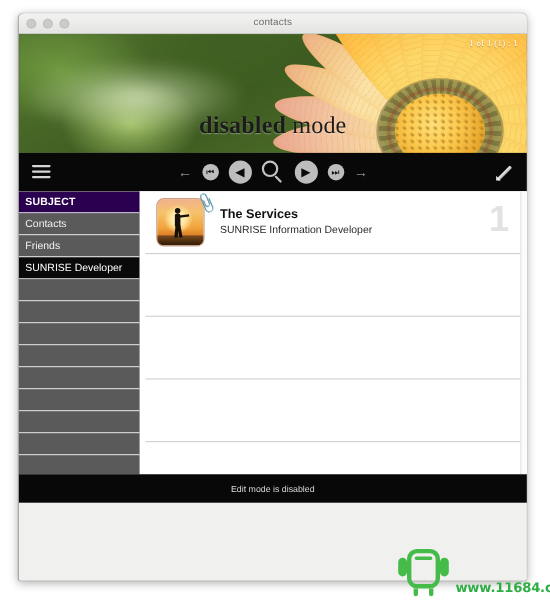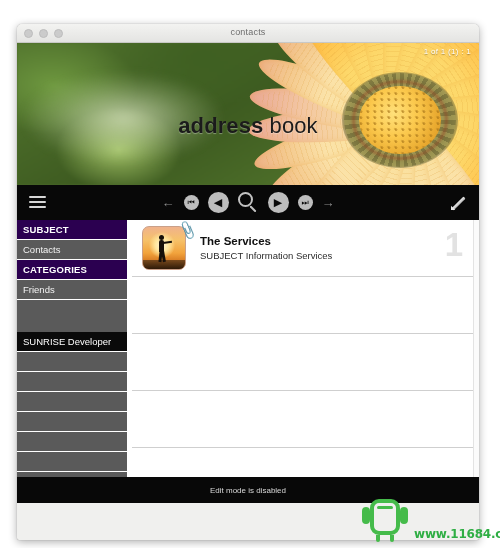--- a/index.html
+++ b/index.html
@@ -9,21 +9,21 @@
     height: 548px;
     background: #ffffff;
     font-family: "Liberation Sans", sans-serif;
     overflow: hidden;
   }
 
   
   #app-window {
     position: absolute;
     left: 17px;
-    top: 24px;
+    top: 12px;
     width: 462px;
     height: 516px;
     background: #f0f0ee;
     border-radius: 5px 5px 2px 2px;
     box-shadow: 0 2px 9px rgba(0,0,0,0.32), 0 0 1px rgba(0,0,0,0.4);
     overflow: hidden;
   }
 
   
   #titlebar {
@@ -51,23 +51,24 @@
     left: 0; right: 0; top: 3px;
     text-align: center;
     font-size: 9px;
     color: #6d6d6d;
     letter-spacing: .2px;
   }
 
   
   #banner {
     position: relative;
-    height: 142px;
+    height: 108px;
     overflow: hidden;
     background: #4b6a2a;
+    font-family: Liberation Serif, serif;
   }
   
   .bg-blur {
     position: absolute; inset: 0;
     background:
       radial-gradient(ellipse 120px 70px at 8% 30%, #6f9940 0%, rgba(111,153,64,0) 70%),
       radial-gradient(ellipse 90px 60px at 22% 75%, #9fbf63 0%, rgba(159,191,99,0) 70%),
       radial-gradient(ellipse 150px 90px at 40% 10%, #3f6022 0%, rgba(63,96,34,0) 72%),
       radial-gradient(ellipse 140px 80px at 92% 85%, #486b26 0%, rgba(72,107,38,0) 70%),
       linear-gradient(150deg, #54772f 0%, #3d5a20 45%, #5c8232 100%);
@@ -278,21 +279,21 @@
     box-sizing: border-box;
     color: #f2f2f2;
   }
   .side-row.header {
     background: #2b0050;
     font-weight: bold;
     color: #ffffff;
     letter-spacing: .2px;
   }
   .side-row.item { background: #5a5a5a; }
-  .side-row.item.selected { background: #0a0a0a; color: #ffffff; margin-top: 32px; }
+  .side-row.item.selected { background: #0a0a0a; color: #ffffff; }
   .side-row.blank { background: #5a5a5a; }
 
   #sidebar-gap {
     width: 5px;
     background: #ffffff;
     flex: none;
   }
 
   #records {
     flex: 1;
@@ -565,21 +566,21 @@
       <div class="petal pale" style="transform: rotate(120deg);"></div>
       <div class="petal pale" style="transform: rotate(134deg);"></div>
       <div class="disc-ring"></div>
       <div class="disc-spikes"></div>
       <div class="disc-rim"></div>
       <div class="disc-core"></div>
     </div>
 
     <div id="record-counter">1 of 1 (1) : 1</div>
 
-    <div id="banner-title"><b>address</b><span class="light"> book</span></div>
+    <div id="banner-title"><b>disabled</b><span class="light"> mode</span></div>
   </div>
 
   <div id="toolbar">
     <div class="tb-left">
       <span class="icon-hamburger">
           <i></i>
           <i></i>
           <i></i>
         </span>
     </div>
@@ -606,23 +607,20 @@
   </div>
 
   <div id="content">
 
     <div id="sidebar">
       <div class="side-row header">
         <span>SUBJECT</span>
       </div>
       <div class="side-row item">
         <span>Contacts</span>
-      </div>
-      <div class="side-row header">
-        <span>CATEGORIES</span>
       </div>
       <div class="side-row item">
         <span>Friends</span>
       </div>
       <div class="side-row item selected">
         <span>SUNRISE Developer</span>
       </div>
       <div class="side-row blank"></div>
       <div class="side-row blank"></div>
       <div class="side-row blank"></div>
@@ -646,21 +644,21 @@
             <div class="head"></div>
               <div class="torso"></div>
               <div class="arm"></div>
             <div class="leg-a"></div>
               <div class="leg-b"></div>
           </div>
         </div>
         <span class="paperclip">📎</span>
         <div class="rec-text">
           <div class="rec-title">The Services</div>
-          <div class="rec-sub">SUBJECT Information Services</div>
+          <div class="rec-sub">SUNRISE Information Developer</div>
         </div>
         <div class="rec-number">1</div>
       </div>
       <div class="rec-row"></div>
       <div class="rec-row"></div>
       <div class="rec-row"></div>
       <div class="rec-row"></div>
       <div id="rec-scroll-track"></div>
     </div>
   </div>

